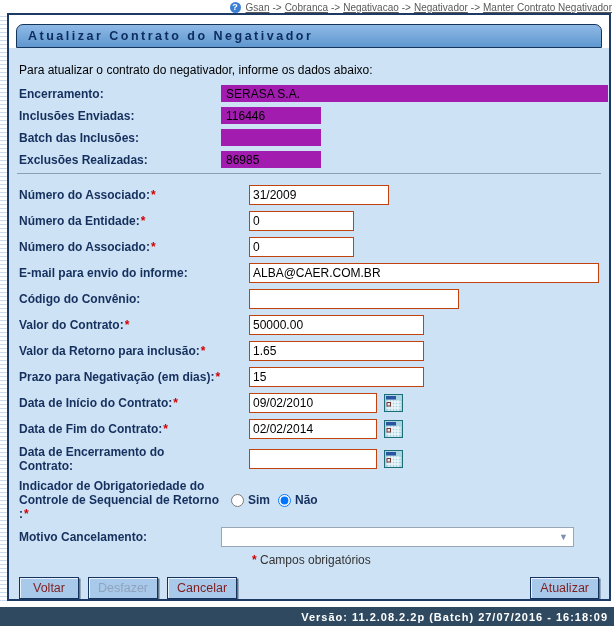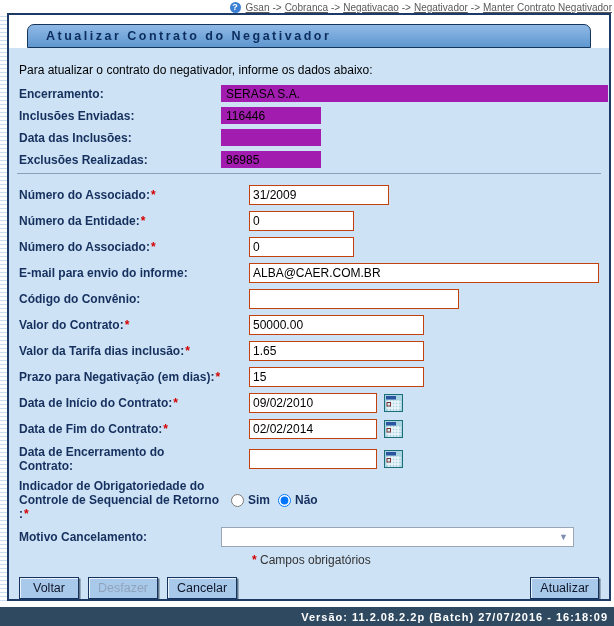--- a/index.html
+++ b/index.html
@@ -12,23 +12,23 @@
   .crumb-sep { text-decoration:none; }
   .help-icon { width:11px; height:11px; border-radius:50%; background:#3b7fd4; color:#fff;
     font-size:9px; font-weight:bold; display:inline-flex; align-items:center; justify-content:center;
     margin-right:2px; cursor:pointer; }
 
   
   .frame { display:flex; height:588px; padding-right:3px; }
   .left-stripes { width:7px; background:repeating-linear-gradient(#ffffff 0 3px, #c9dcee 3px 4px); }
   .content-box { flex:1; border:2px solid #1c3a64; background:#fff; display:flex; flex-direction:column; }
 
-  .title-bar { margin:9px 18px 0; height:24px; border:1px solid #153459; border-radius:7px 7px 0 0;
+  .title-bar { margin:9px 7px 0; height:24px; border:1px solid #153459; border-radius:7px 7px 0 0;
     background:linear-gradient(#8fb9e6, #5f97cf); color:#0c2d5e; font-size:12.5px; font-weight:bold;
-    letter-spacing:2.5px; display:flex; align-items:center; padding-left:18px; }
+    letter-spacing:2.5px; display:flex; align-items:center; padding-left:11px; }
 
   .blue-panel { flex:1; background:#cde2f5; padding-top:15px; overflow:hidden; }
 
   .intro { font-size:12px; color:#000; padding-left:10px; margin-bottom:8px; }
 
   .row { display:flex; align-items:center; padding-left:10px; margin-bottom:6px; }
   .row-top { margin-bottom:5px; }
   .label { width:202px; flex:none; font-size:12px; font-weight:bold; color:#16305e; line-height:14px; }
   .label-wide { width:208px; }
   .req { color:#d40000; margin-left:1px; }
@@ -51,21 +51,21 @@
   .radio-label { font-size:12px; font-weight:bold; color:#16305e; }
 
   .select-box { width:353px; height:20px; border:1px solid #98a6b6; background:#fff;
     display:flex; align-items:center; justify-content:flex-end; padding-right:5px; cursor:pointer; }
   .select-arrow { color:#7c8db0; font-size:9px; }
 
   .note-row { font-size:12px; color:#333; margin:2px 0 10px 242px; }
   .note-row .req { font-weight:bold; }
 
   .buttons-row { display:flex; gap:9px; padding:0 10px; margin-top:4px; }
-  .btn { height:22px; min-width:60px; background:#a9c9ea; border:1px solid #15335c; color:#0f172a;
+  .btn { height:22px; min-width:60px; background:#a9c9ea; border:1px solid #15335c; color:#7f1d1d;
     font-size:12.5px; font-family:inherit; padding:1px 9px; cursor:pointer;
     box-shadow:inset 1px 1px 0 rgba(255,255,255,.75), 1.5px 1.5px 0 rgba(8,22,40,.55); }
   .btn-disabled { color:#8fa3bd; cursor:default; }
   .btn-atualizar { margin-left:auto; }
 
   .footer-gap { height:6px; background:#fff; }
   .footer { height:19px; background:#2f4a60; color:#fff; font-size:11px; font-weight:bold;
     letter-spacing:1px; display:flex; align-items:center; justify-content:flex-end; padding-right:6px; }
 </style>
 </head>
@@ -103,21 +103,21 @@
         <span class="ro-field w-neg">SERASA S.A.</span>
       </div>
       <div class="row row-top">
         <span class="label">
           <span>Inclusões Enviadas:</span>
         </span>
         <span class="ro-field w-sm">116446</span>
       </div>
       <div class="row row-top">
         <span class="label">
-          <span>Data das Inclusões:</span>
+          <span>Batch das Inclusões:</span>
         </span>
         <span class="ro-field w-sm"></span>
       </div>
       <div class="row row-top">
         <span class="label">
           <span>Exclusões Realizadas:</span>
         </span>
         <span class="ro-field w-sm">86985</span>
       </div>
 
@@ -160,21 +160,21 @@
 
       <div class="row">
         <span class="label">
           <span>Valor do Contrato:</span><span class="req">*</span>
         </span>
         <input class="ti w175" value="50000.00" style="">
       </div>
 
       <div class="row">
         <span class="label">
-          <span>Valor da Tarifa dias inclusão:</span><span class="req">*</span>
+          <span>Valor da Retorno para inclusão:</span><span class="req">*</span>
         </span>
         <input class="ti w175" value="1.65" style="">
       </div>
 
       <div class="row">
         <span class="label">
           <span>Prazo para Negativação (em dias):</span><span class="req">*</span>
         </span>
         <input class="ti w175" value="15" style="">
       </div>

